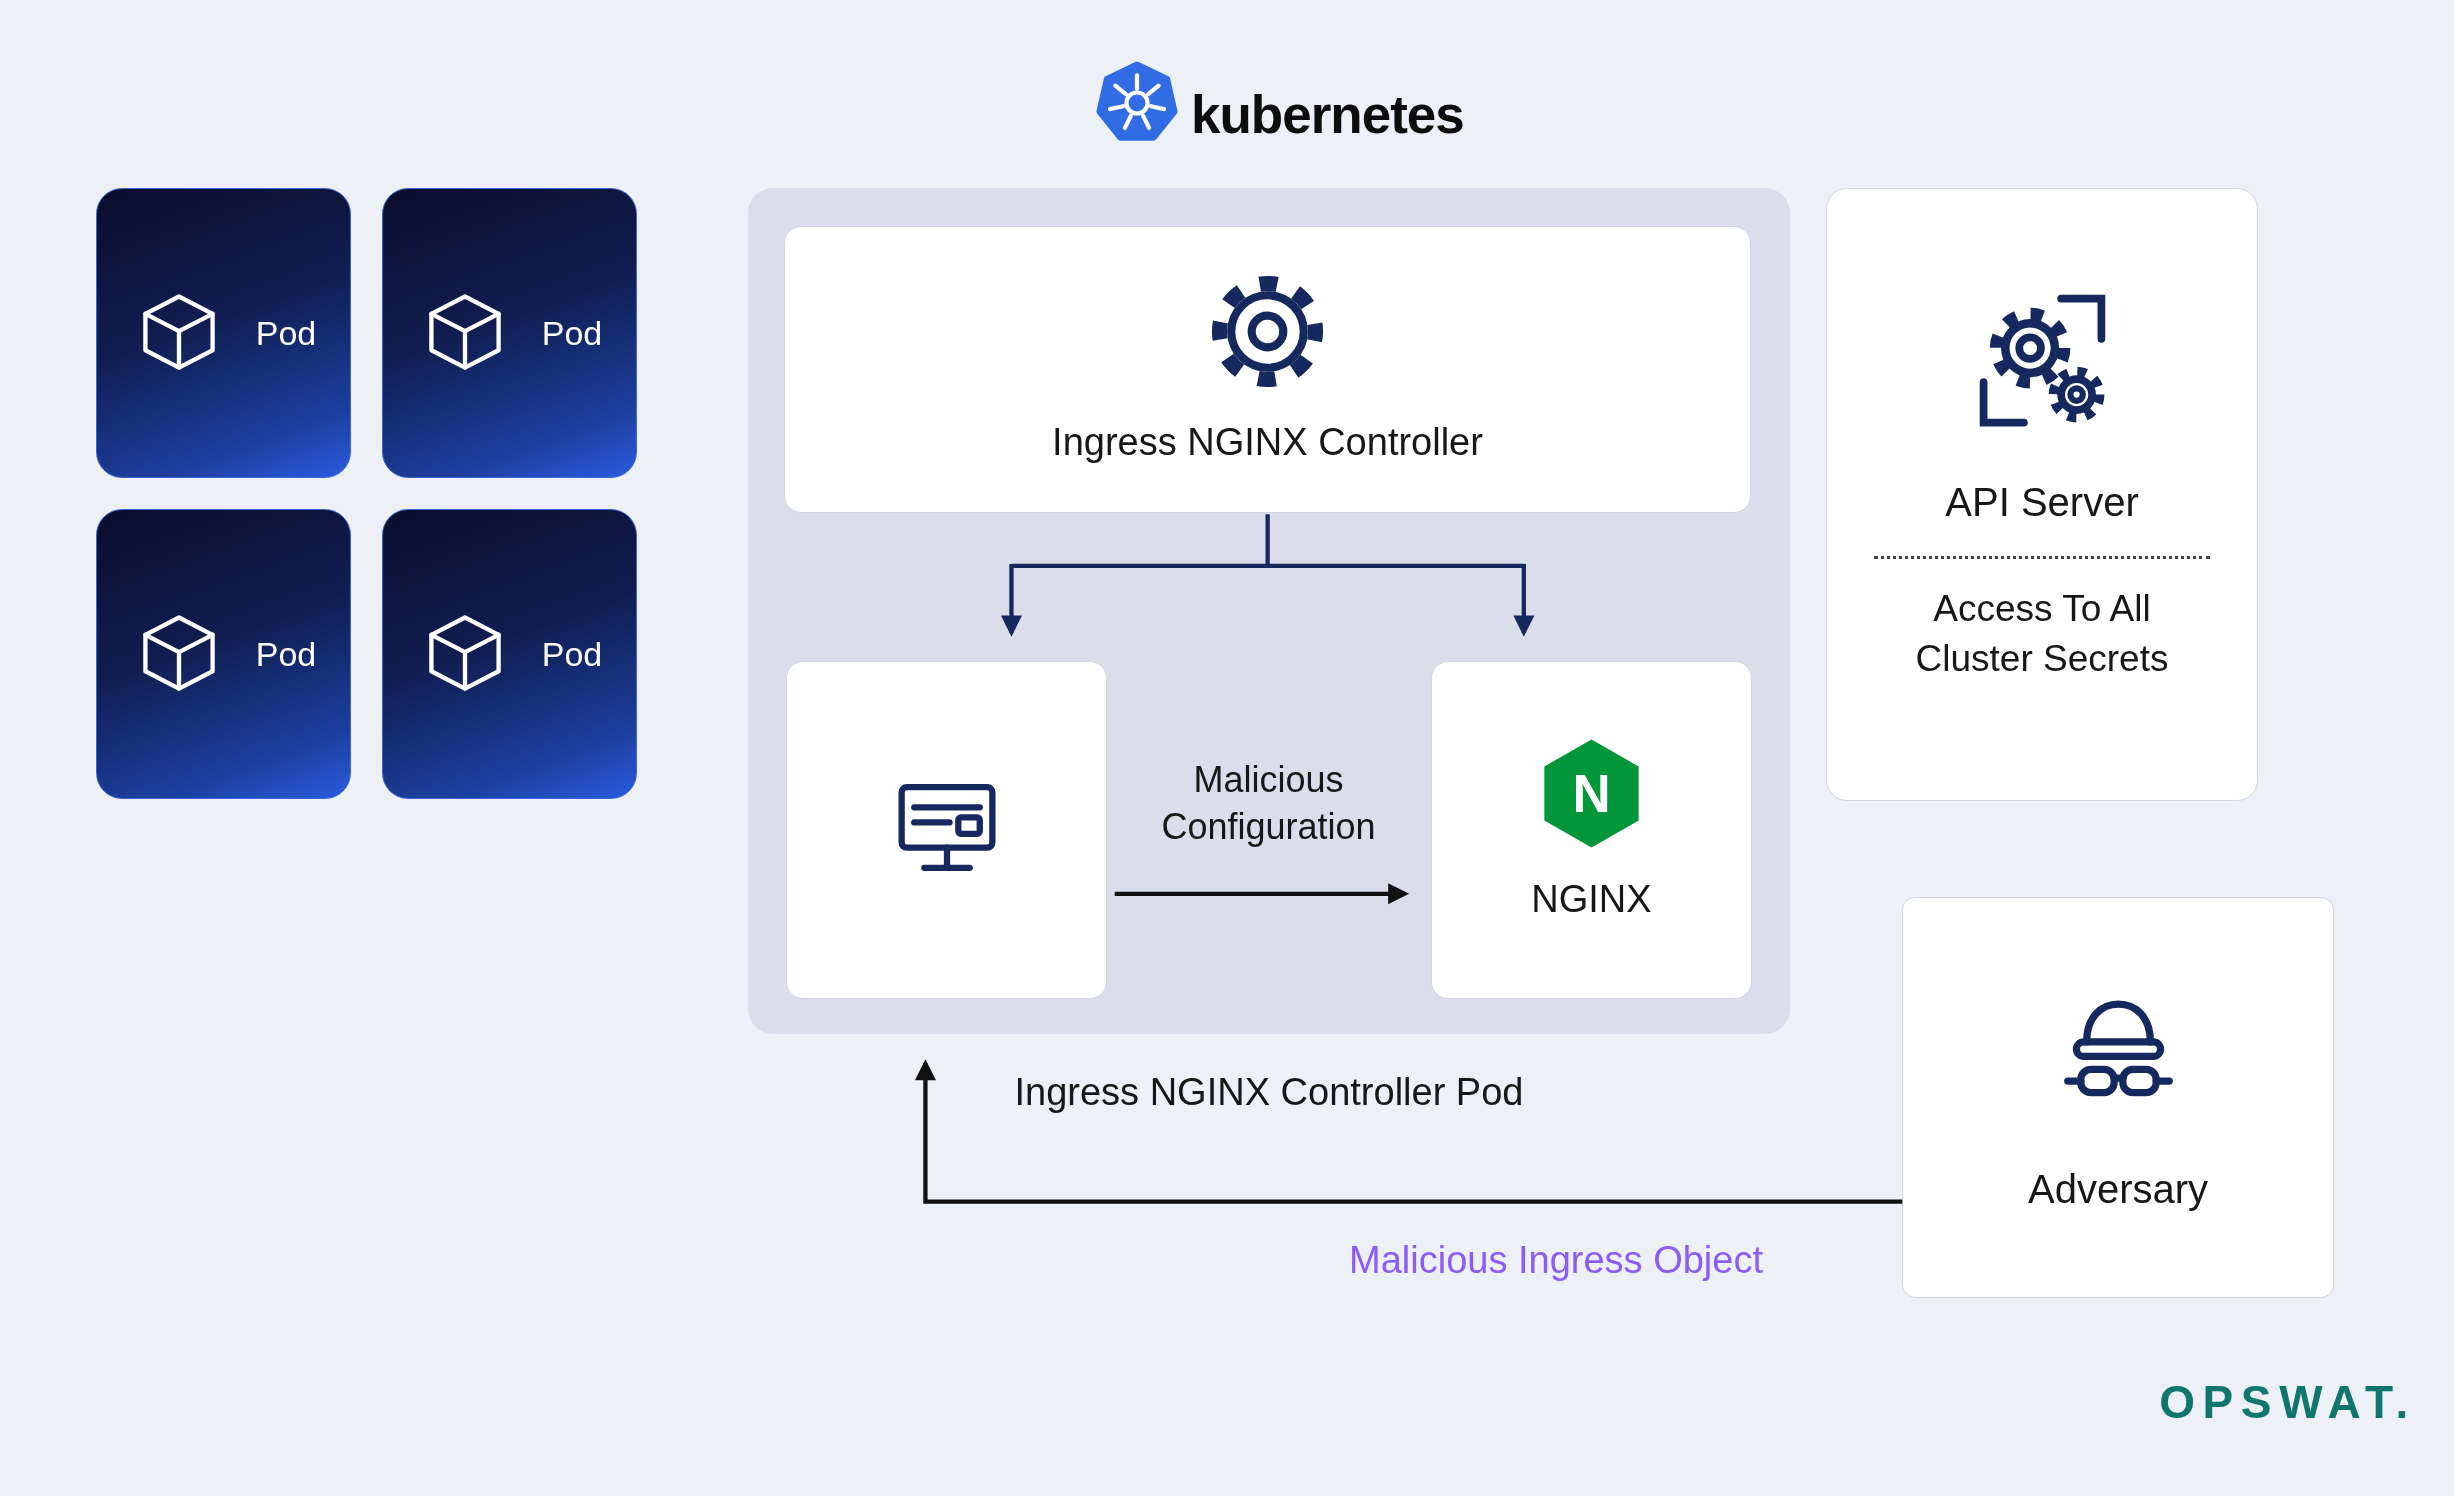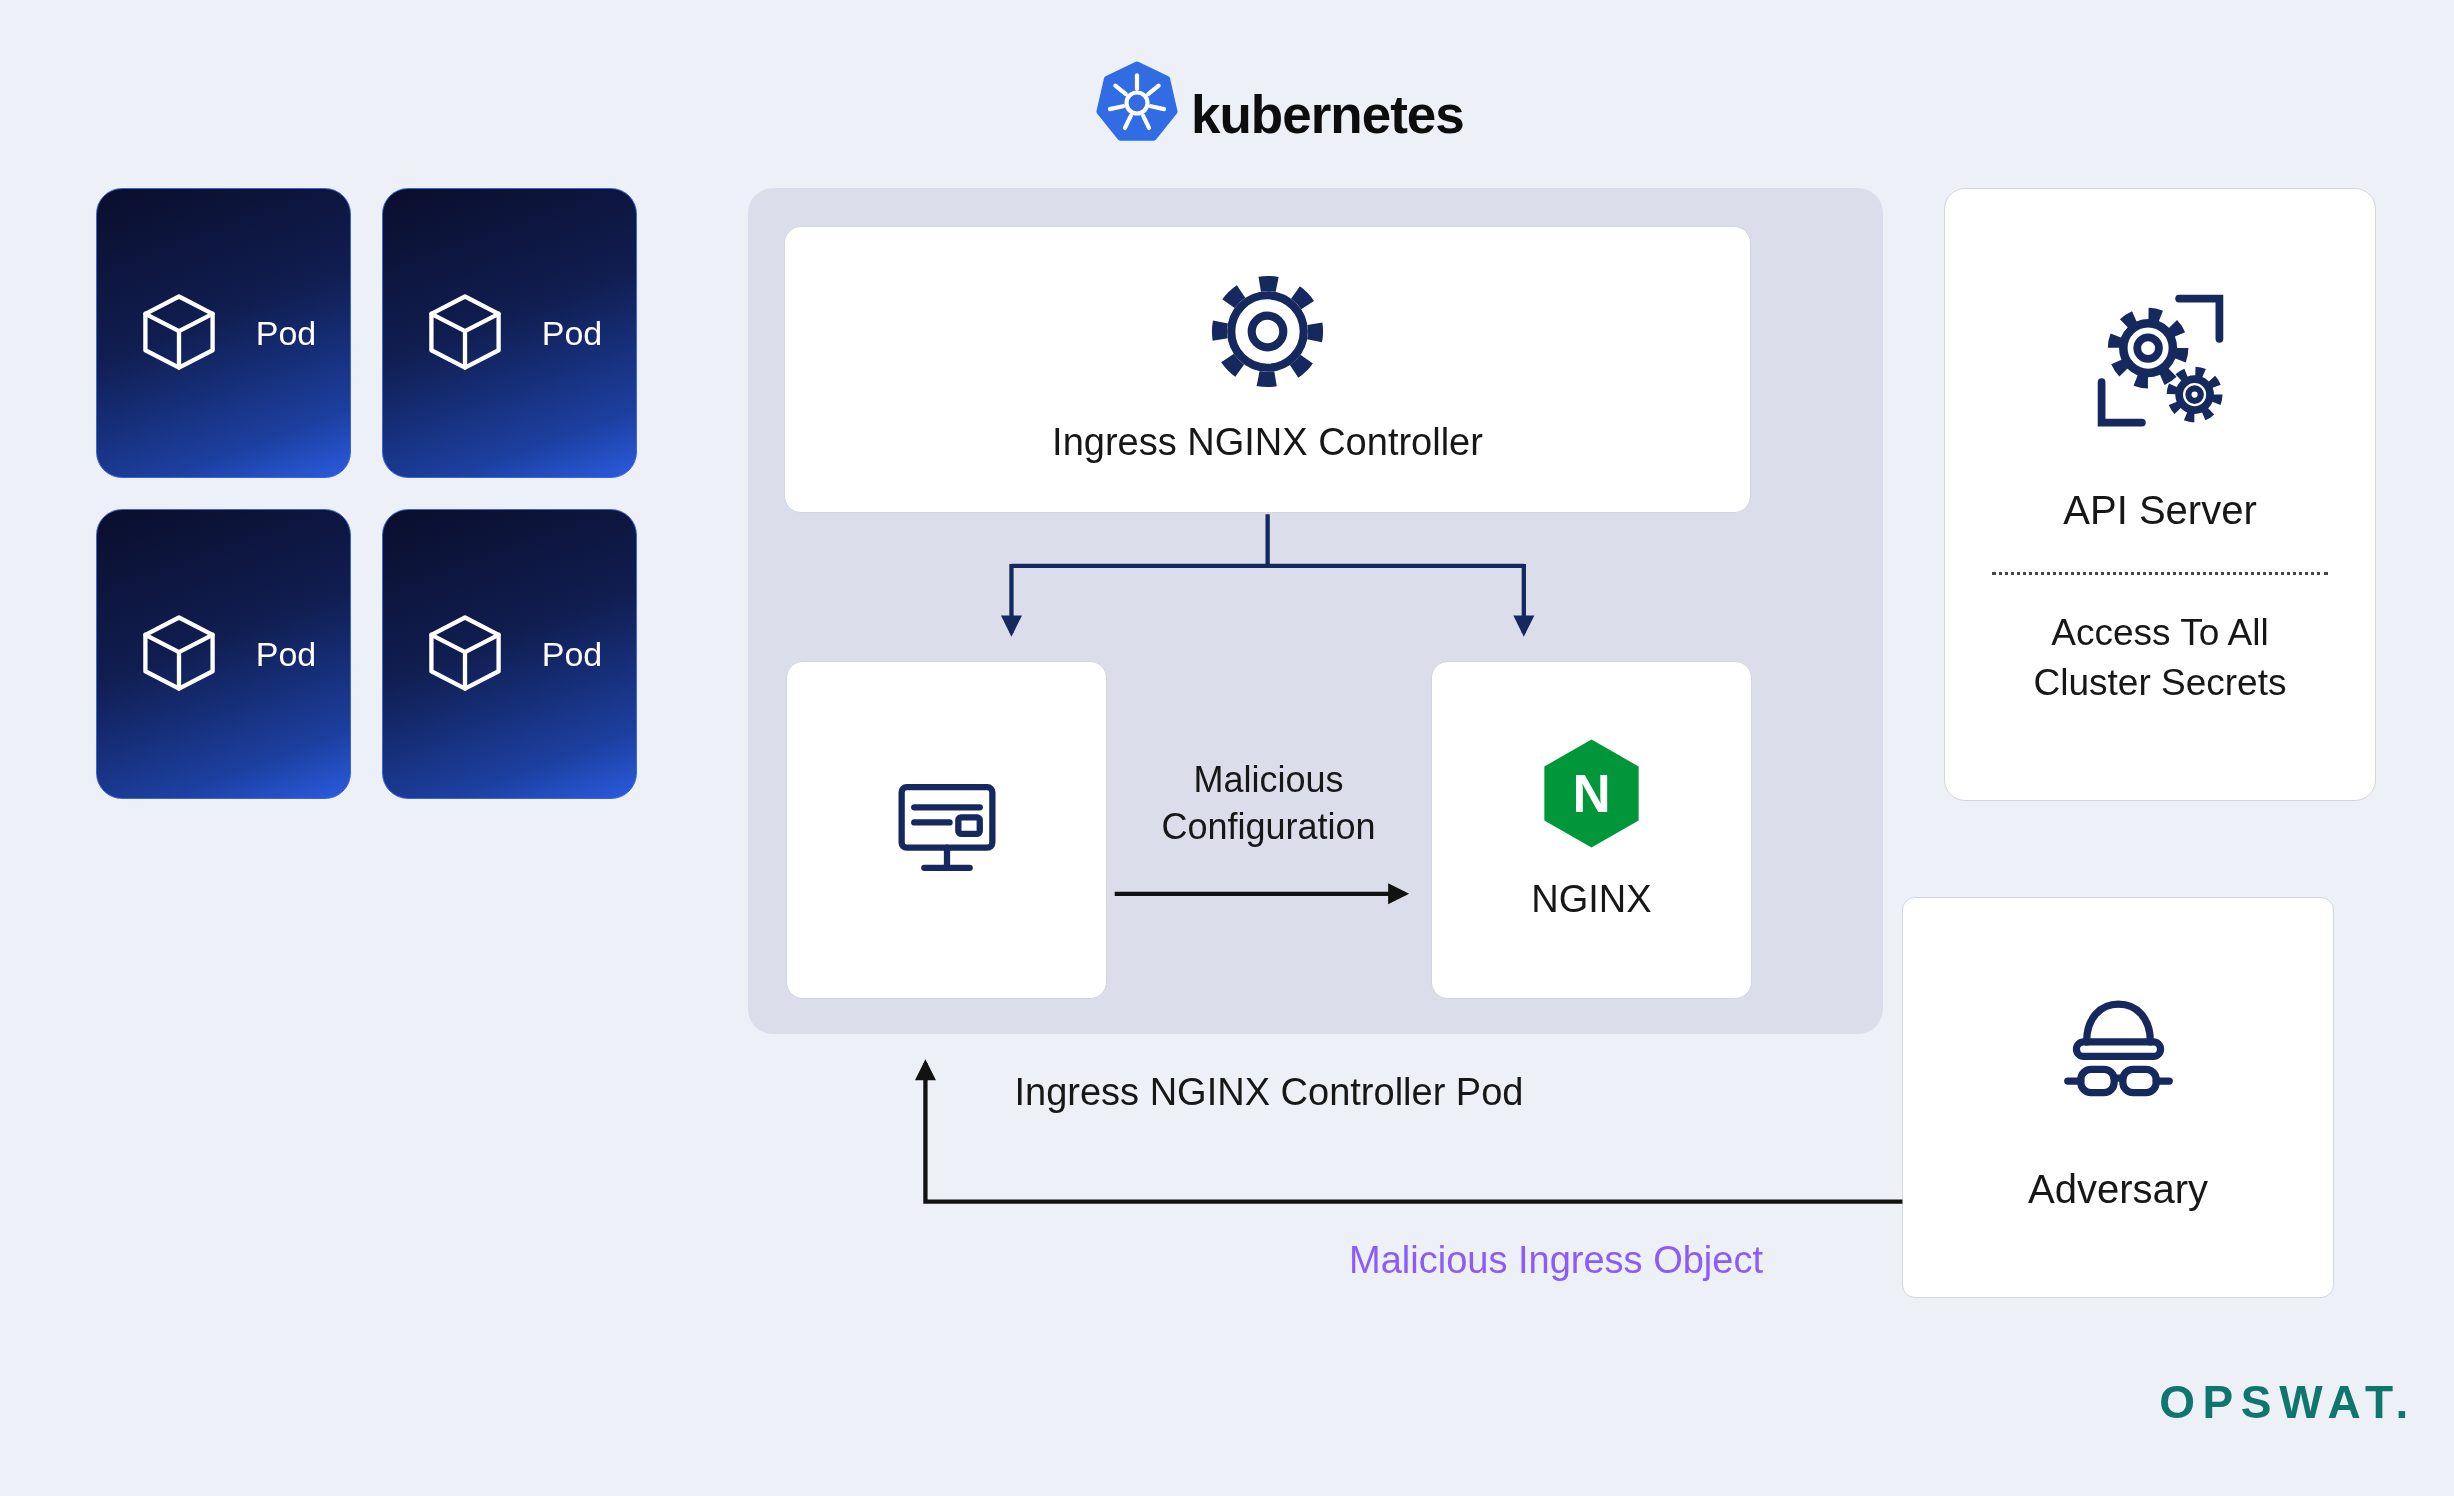--- a/index.html
+++ b/index.html
@@ -24,21 +24,21 @@
     width: 255px; height: 290px; border-radius: 26px;
     background: linear-gradient(160deg, #0a0e2c 0%, #101d50 45%, #1c3f9f 82%, #2b5ce0 100%);
     border: 1.9px solid #3a66d9;
     display: flex; flex-direction: row; align-items: center; justify-content: center; gap: 29px;
   }
   .pod svg { width: 96px; height: 96px; display: block; }
   .pod-label { color: #ffffff; font-size: 34px; font-weight: 500; }
 
   
   #cluster-panel {
-    left: 748px; top: 188px; width: 1135px; height: 846px;
+    left: 748px; top: 188px; width: 1042px; height: 846px;
     background: #dbddea; border-radius: 25px;
   }
   .card {
     position: absolute; background: #ffffff;
     border: 1.9px solid #d3d5e0; border-radius: 17px;
     display: flex; flex-direction: column; align-items: center; justify-content: center;
   }
   #controller-card { left: 36px; top: 38px; width: 967px; height: 287px; gap: 29px; }
   #controller-card svg { width: 117px; height: 117px; }
   .card-label { font-size: 38px; font-weight: 500; color: #171717; text-align: center; line-height: 1.25; }
@@ -52,21 +52,21 @@
     left: 359px; top: 569px; width: 323px; text-align: center;
     font-size: 36px; font-weight: 500; line-height: 1.3; color: #171717;
   }
 
   #controller-pod-caption {
     left: 748px; top: 1071px; width: 1042px; text-align: center;
     font-size: 38px; font-weight: 500; color: #171717;
   }
 
   
-  #api-server-card { left: 1944px; top: 188px; width: 432px; height: 613px; border-radius: 21px; justify-content: flex-start; padding-top: 94px; gap: 8px; }
+  #api-server-card { left: 1826px; top: 188px; width: 432px; height: 613px; border-radius: 21px; justify-content: flex-start; padding-top: 94px; }
   #api-server-card svg { width: 155px; height: 155px; }
   #api-server-title { margin-top: 42px; font-size: 40px; font-weight: 500; color: #171717; }
   #api-dotted-divider { margin-top: 31px; width: 336px; border-top: 3.8px dotted #44444e; }
   #api-server-subtitle { margin-top: 25px; font-size: 37px; font-weight: 500; text-align: center; line-height: 1.35; color: #171717; }
 
   #adversary-card { left: 1902px; top: 897px; width: 432px; height: 401px; border-radius: 13px; gap: 38px; }
   #adversary-card svg { width: 145px; height: 145px; }
 
   #malicious-ingress-label {
     left: 1094px; top: 1239px; width: 669px; text-align: right;

